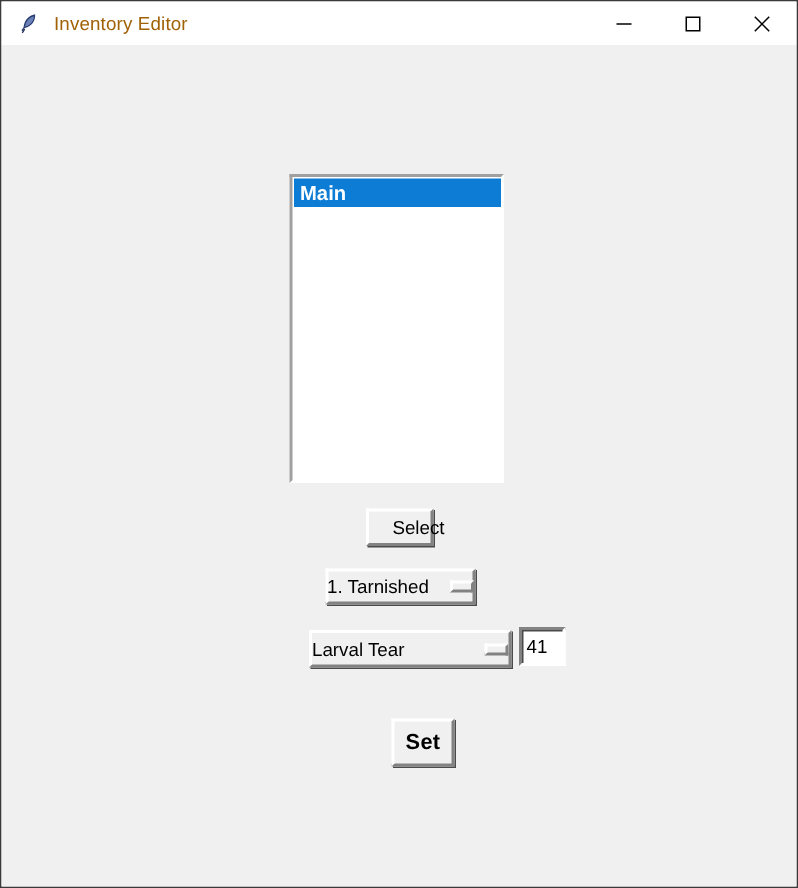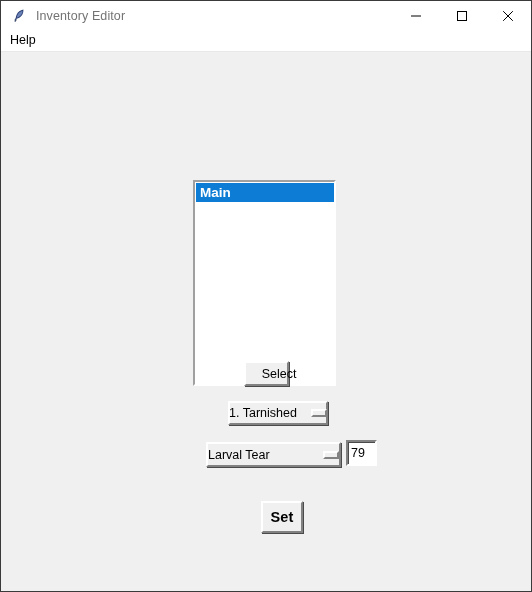--- a/index.html
+++ b/index.html
@@ -37,21 +37,21 @@
   .app-icon {
     width: 16px;
     height: 16px;
     margin-left: 10px;
     margin-right: 9px;
     flex: 0 0 auto;
     display: block;
   }
   .title-text {
     font-size: 12.5px;
-    color: #737373;
+    color: #a16207;
     letter-spacing: 0.1px;
     white-space: nowrap;
   }
   .winctrls {
     position: absolute;
     right: 0;
     top: 0;
     height: 29px;
     display: flex;
   }
@@ -98,21 +98,20 @@
     width: 143px;
     height: 206px;
     box-sizing: border-box;
     background: #ffffff;
     border-top: 2px solid #a0a0a0;
     border-left: 2px solid #a0a0a0;
     border-right: 2px solid #ffffff;
     border-bottom: 2px solid #ffffff;
     overflow: hidden;
     padding: 0;
-    margin-top: 42px;
   }
   .listbox-inner {
     padding: 1px 0 0 1px;
   }
   .list-row {
     height: 19px;
     line-height: 19px;
     font-size: 13.5px;
     font-weight: bold;
     color: #000000;
@@ -174,21 +173,20 @@
     align-items: center;
     justify-content: center;
     font-size: 12.5px;
     color: #000000;
   }
   .om-1 {
     left: 216px;
     top: 349px;
     width: 100px;
     height: 24px;
-    margin-left: 11px;
   }
   .om-2 {
     left: 205px;
     top: 390px;
     width: 135px;
     height: 25px;
     justify-content: space-between;
   }
   .om-label {
     white-space: nowrap;
@@ -255,23 +253,20 @@
       </div>
       <div class="winbtn">
         <svg width="12" height="12" viewBox="0 0 12 12">
           <line x1="1.2" y1="1.2" x2="10.8" y2="10.8" stroke="#000000" stroke-width="1"></line>
           <line x1="10.8" y1="1.2" x2="1.2" y2="10.8" stroke="#000000" stroke-width="1"></line>
         </svg>
       </div>
     </div>
   </div>
 
-  <div class="menubar">
-    <div class="menu-item">Help</div>
-  </div>
 
   <div class="client">
 
     <div class="listbox">
       <div class="listbox-inner">
         <div class="list-row selected">Main</div>
       </div>
     </div>
 
     <div class="tk-raised btn-select">Select</div>
@@ -279,18 +274,18 @@
     <div class="optionmenu om-1">
       <span class="om-label">1. Tarnished</span>
       <span class="om-indicator"></span>
     </div>
 
     <div class="optionmenu om-2">
       <span class="om-label">Larval Tear</span>
       <span class="om-indicator"></span>
     </div>
 
-    <div class="entry" title="99">79</div>
+    <div class="entry" title="99">41</div>
 
     <div class="tk-raised btn-set">Set</div>
 
   </div>
 </div>
 
 </body></html>

